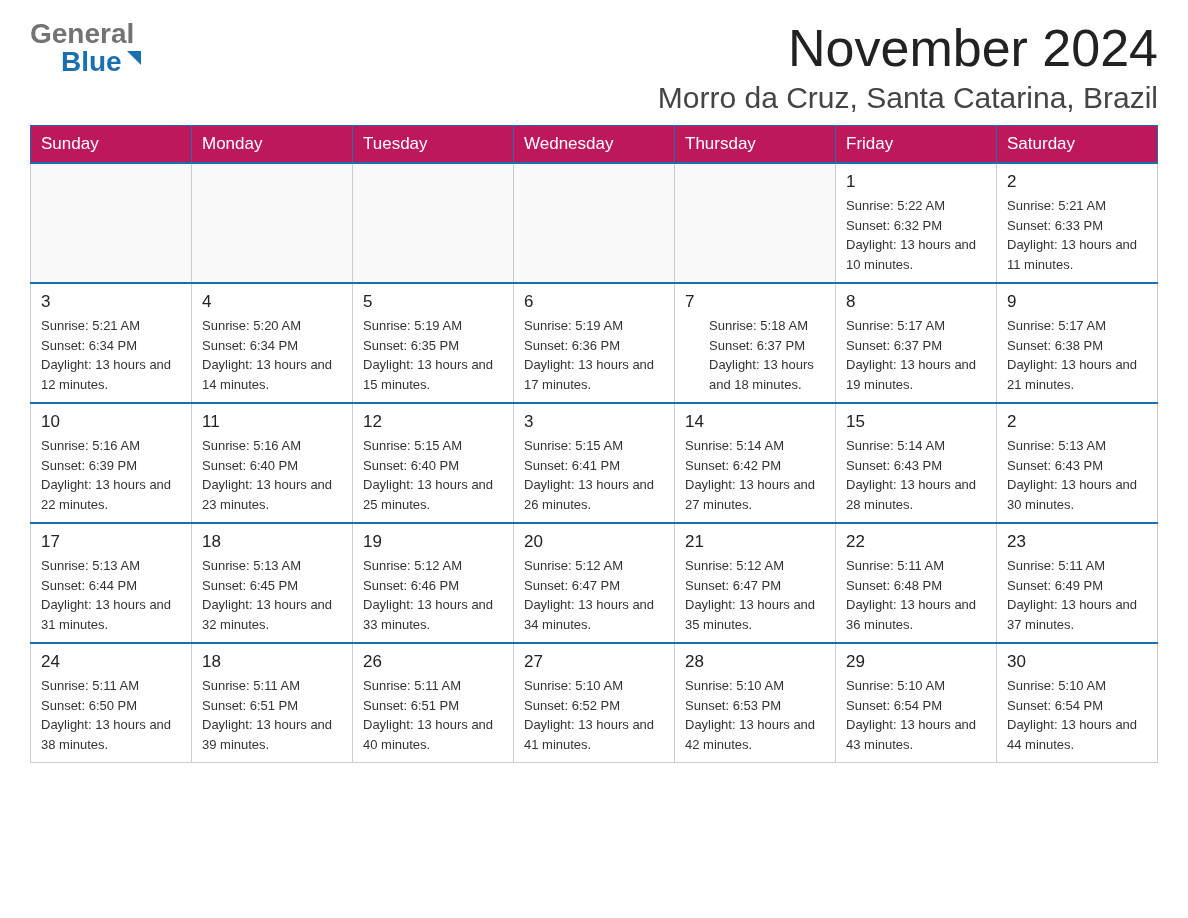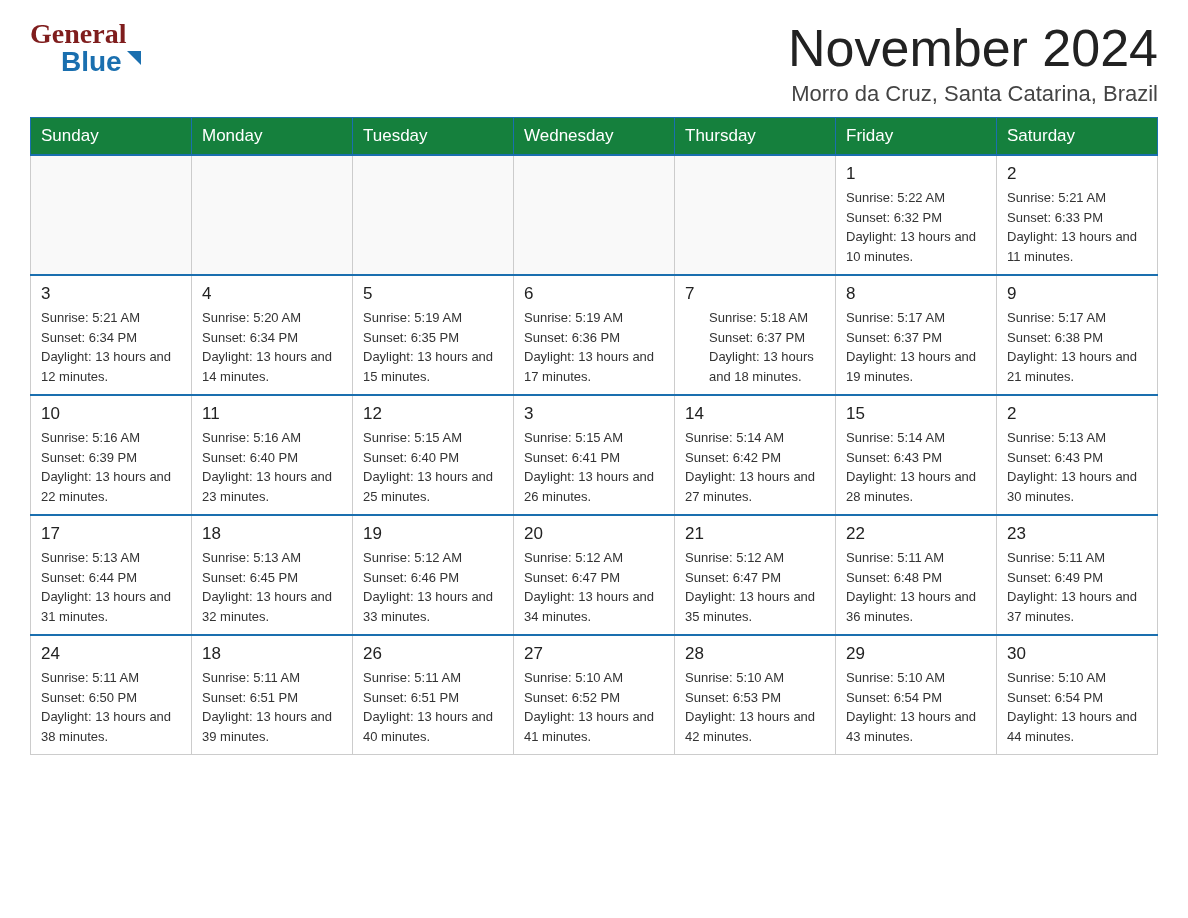--- a/index.html
+++ b/index.html
@@ -18,52 +18,51 @@
       margin-bottom: 10px;
     }
     .logo {
       display: flex;
       flex-direction: column;
       align-items: flex-start;
     }
     .logo-general {
       font-size: 28px;
       font-weight: bold;
-      color: #7f1d1d;
+      color: #737373;
       line-height: 1;
-      font-family: Liberation Serif, serif;
     }
     .logo-blue {
       font-size: 28px;
       font-weight: bold;
       color: #1a6faf;
       line-height: 1;
       margin-left: 31px;
     }
     .title-section {
       text-align: right;
     }
     .month-year {
       font-size: 52px;
       font-weight: normal;
       color: #222;
       line-height: 1.1;
     }
     .location {
-      font-size: 22px;
+      font-size: 30px;
       color: #444;
       margin-top: 4px;
     }
     .calendar {
       width: 100%;
       border-collapse: collapse;
       margin-top: 10px;
     }
     .calendar th {
-      background-color: #15803d;
+      background-color: #be185d;
       color: #fff;
       font-size: 17px;
       font-weight: normal;
       padding: 8px 10px;
       text-align: left;
       border: 1px solid #1a6faf;
     }
     .calendar td {
       width: 14.28%;
       vertical-align: top;

